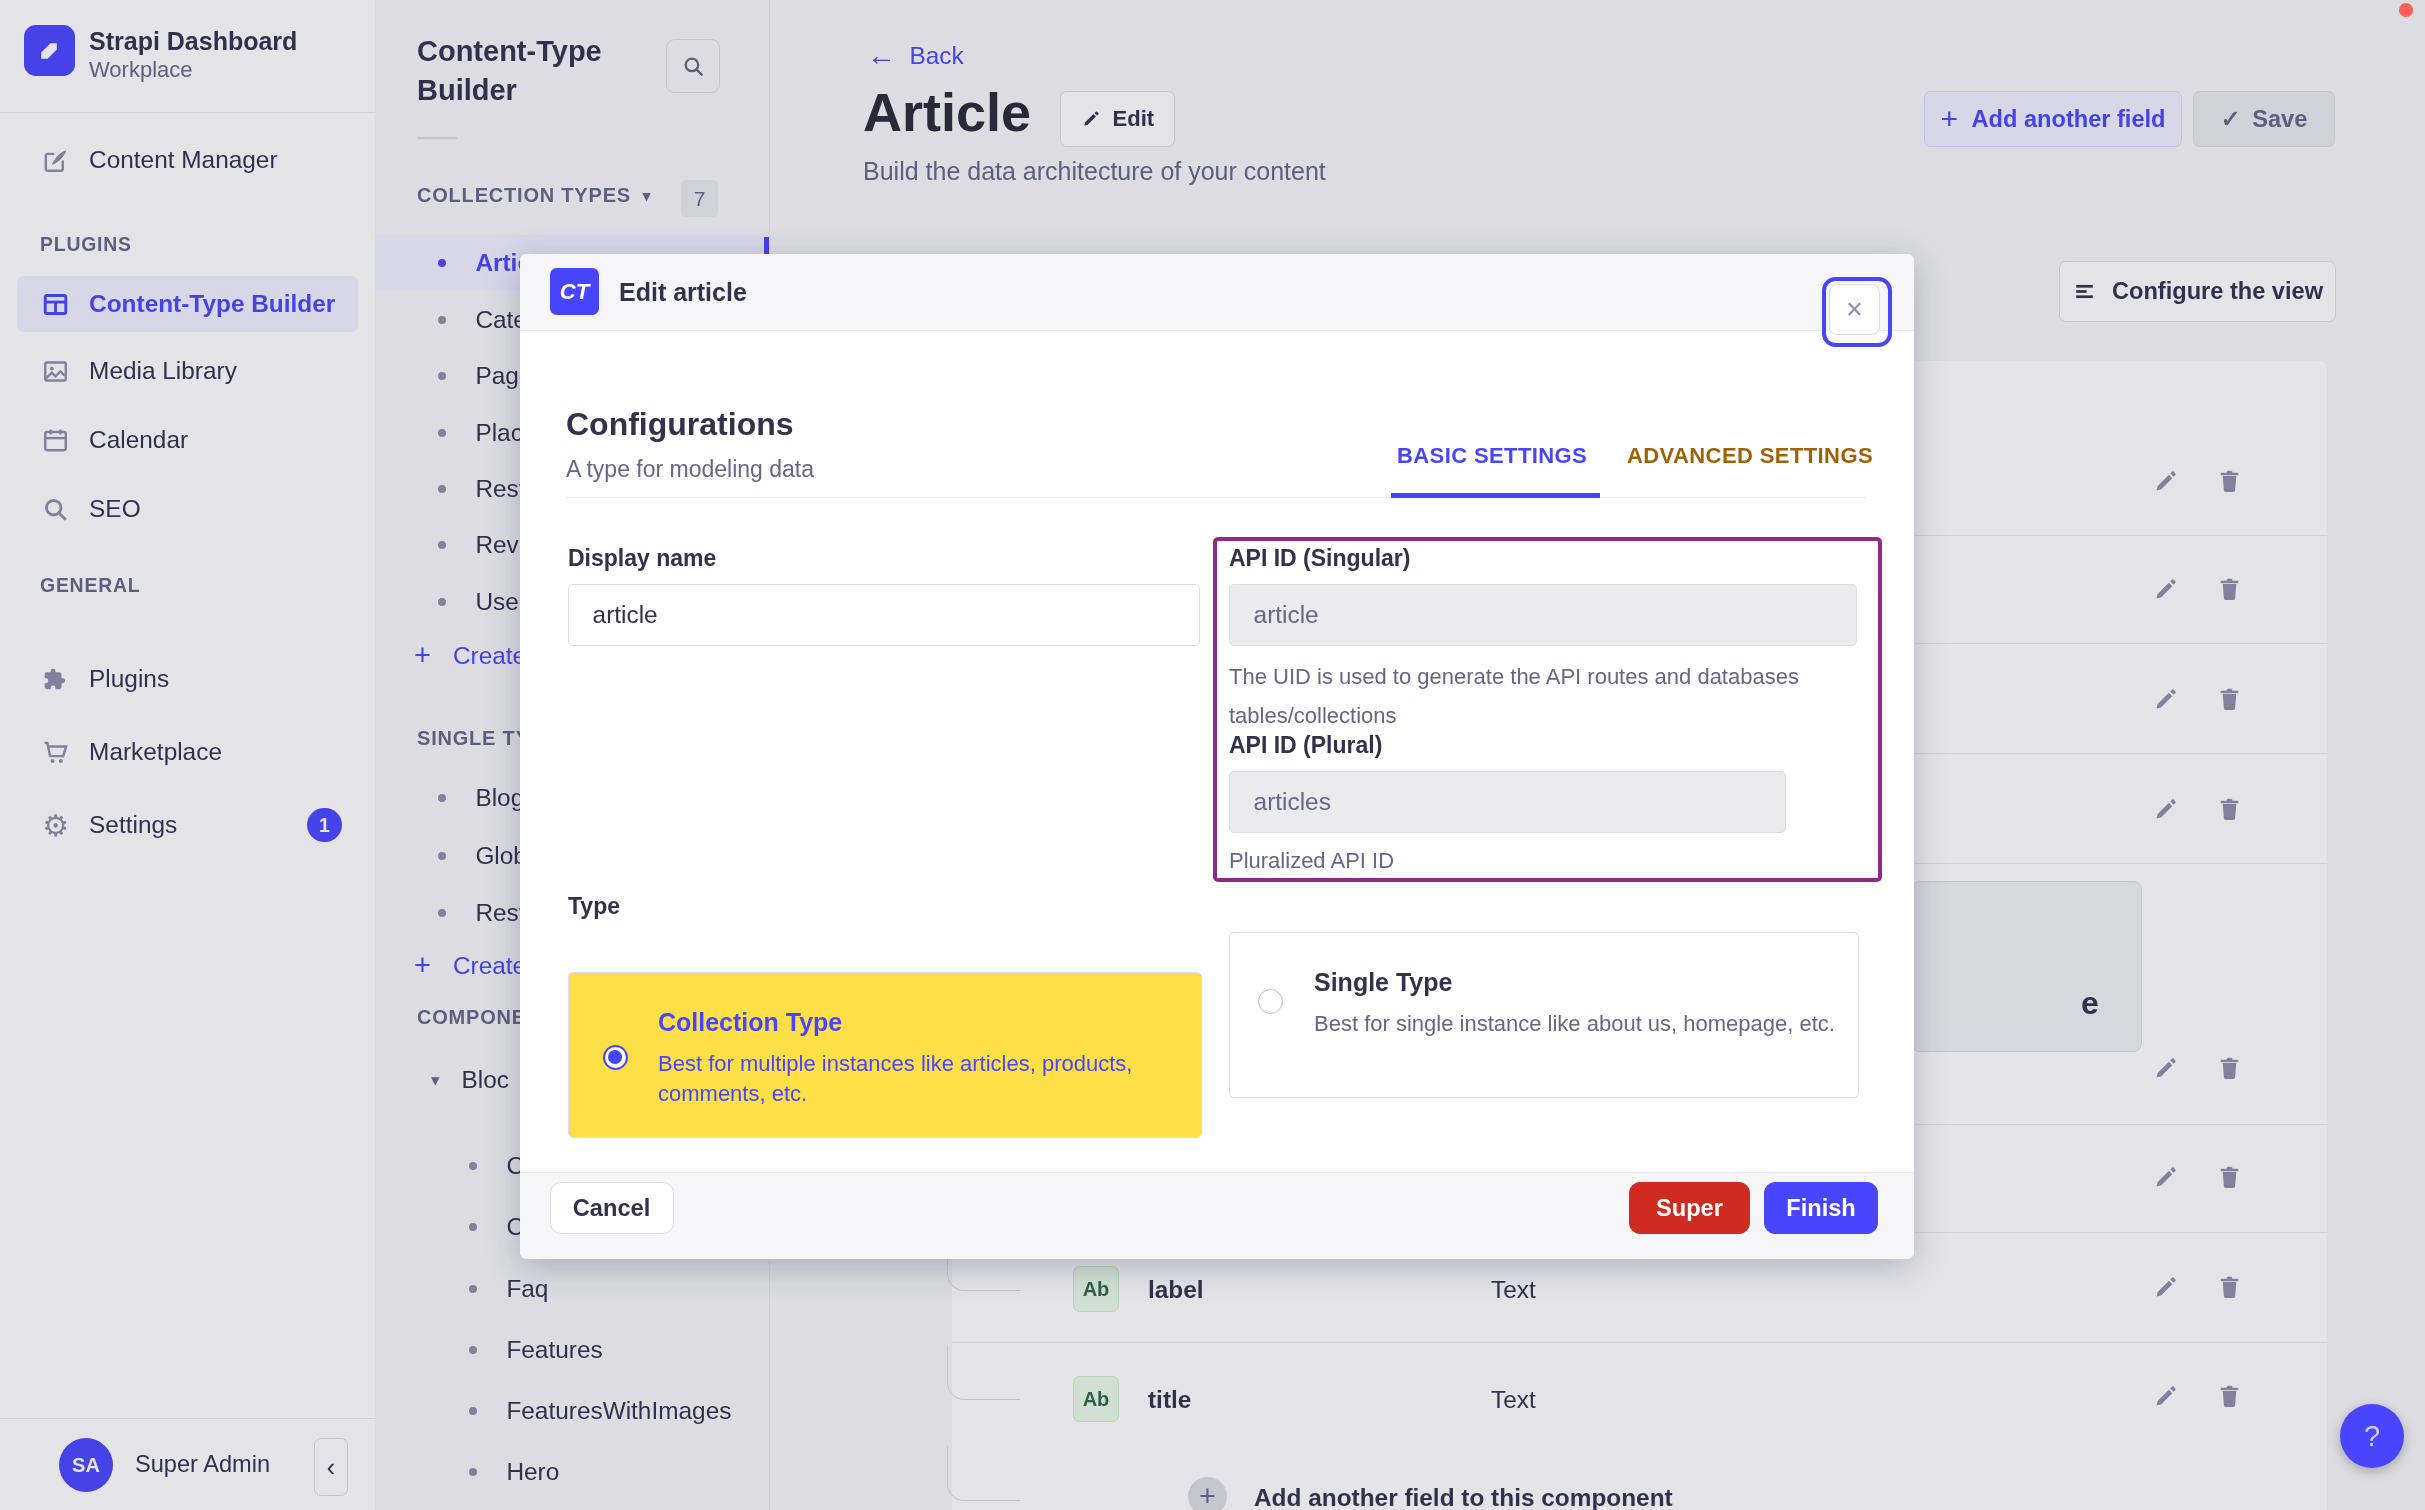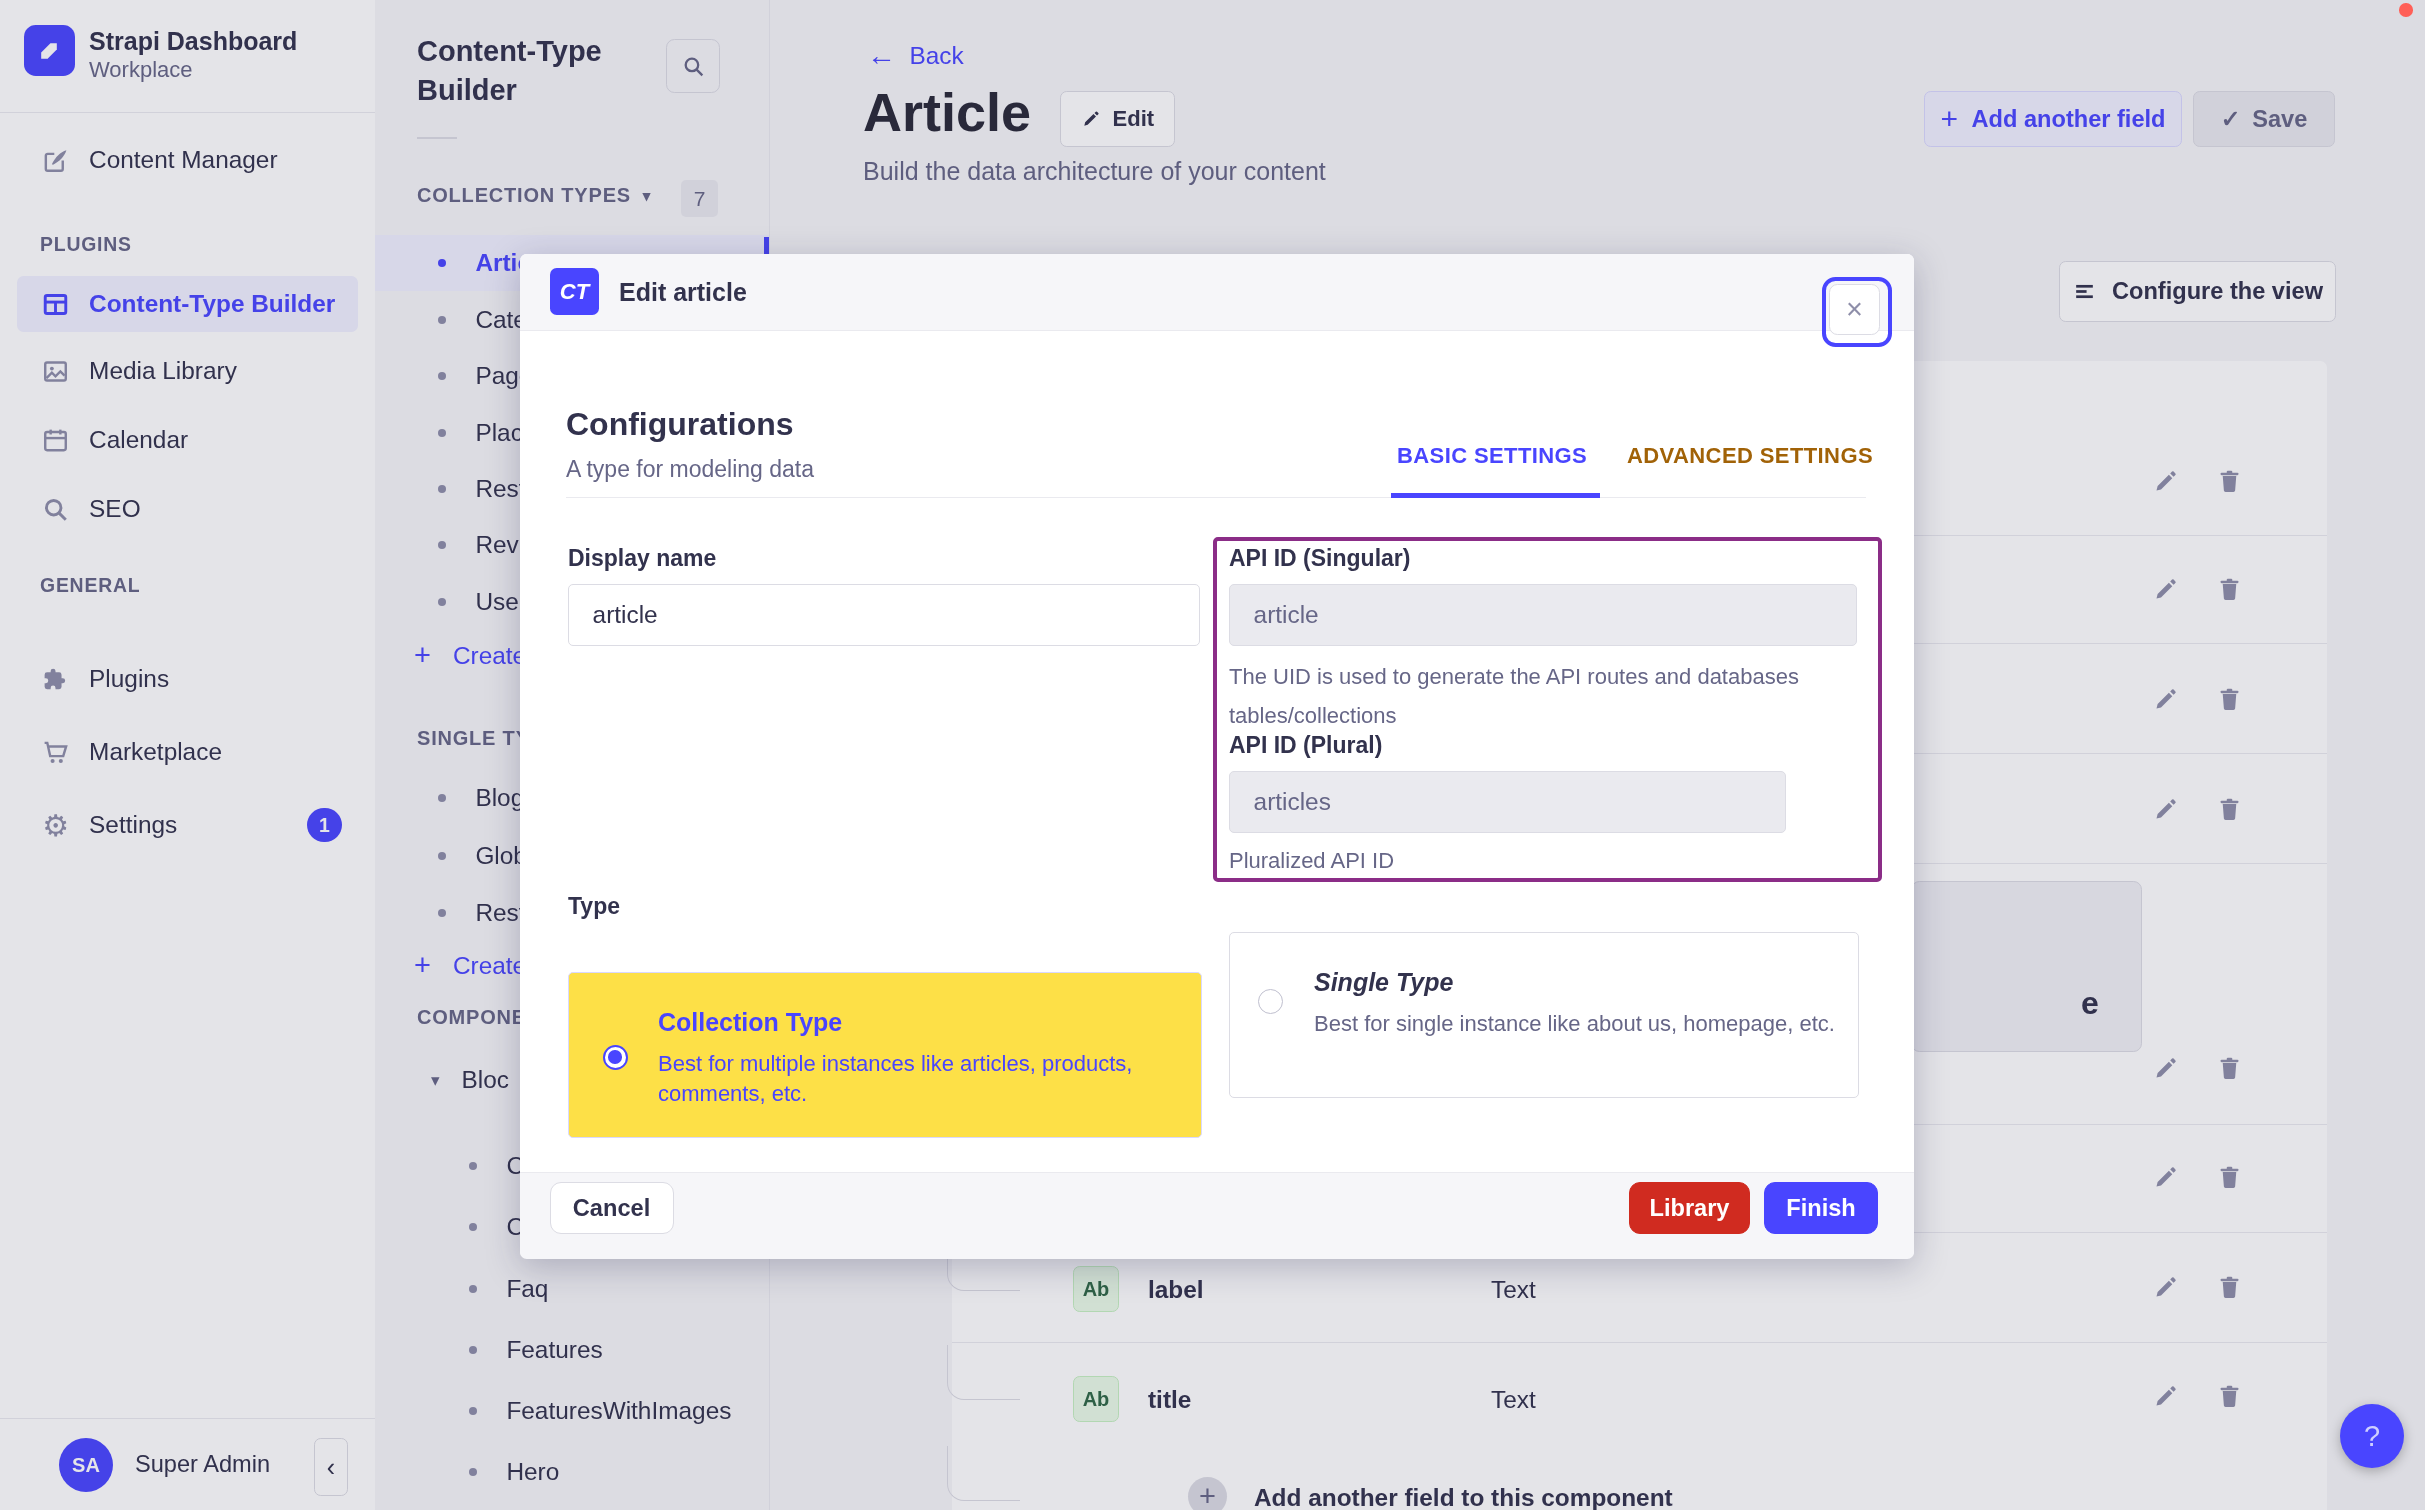--- a/index.html
+++ b/index.html
@@ -487,30 +487,30 @@
 
   <div class="abs fld-label" style="left:48px;top:639px;">Type</div>
 
   <div class="abs type-card sel" style="left:48px;top:678px;width:632px;">
     <span class="radio sel" style="left:34px;top:72px;"></span>
     <span class="card-title" style="left:89px;top:35px;color:#4945ff;">Collection Type</span>
     <span class="card-desc" style="left:89px;top:76px;width:552px;color:#4945ff;">Best for multiple instances like articles, products, comments, etc.</span>
   </div>
   <div class="abs type-card unsel" style="left:709px;top:678px;width:628px;">
     <span class="radio unsel" style="left:28px;top:56px;"></span>
-    <span class="card-title" style="left:84px;top:35px;color:#32324d;font-style:italic;">Single Type</span>
+    <span class="card-title" style="left:84px;top:35px;color:#32324d;">Single Type</span>
     <span class="card-desc" style="left:84px;top:76px;width:590px;color:#666687;">Best for single instance like about us, homepage, etc.</span>
   </div>
 
   <div class="abs modal-footer"></div>
   <div class="abs btn btn-cancel">
       <span>Cancel</span>
     </div>
   <div class="abs btn btn-delete">
-      <span>Library</span>
+      <span>Super</span>
     </div>
   <div class="abs btn btn-finish">
       <span>Finish</span>
     </div>
 </div>
 
 <div class="abs rec-dot"></div>
 
 
 </body></html>

